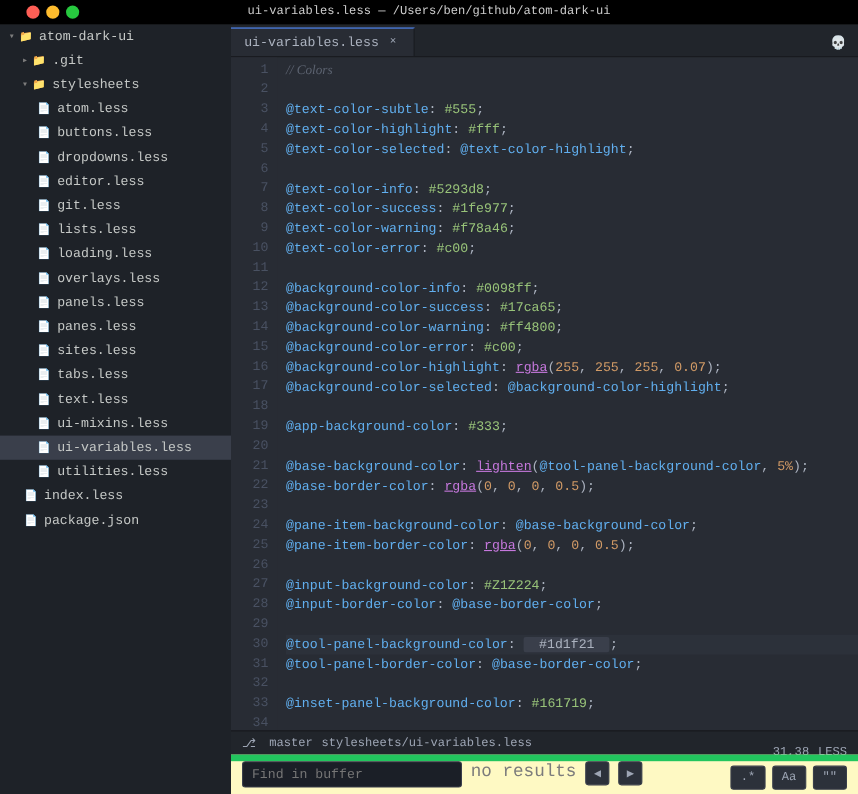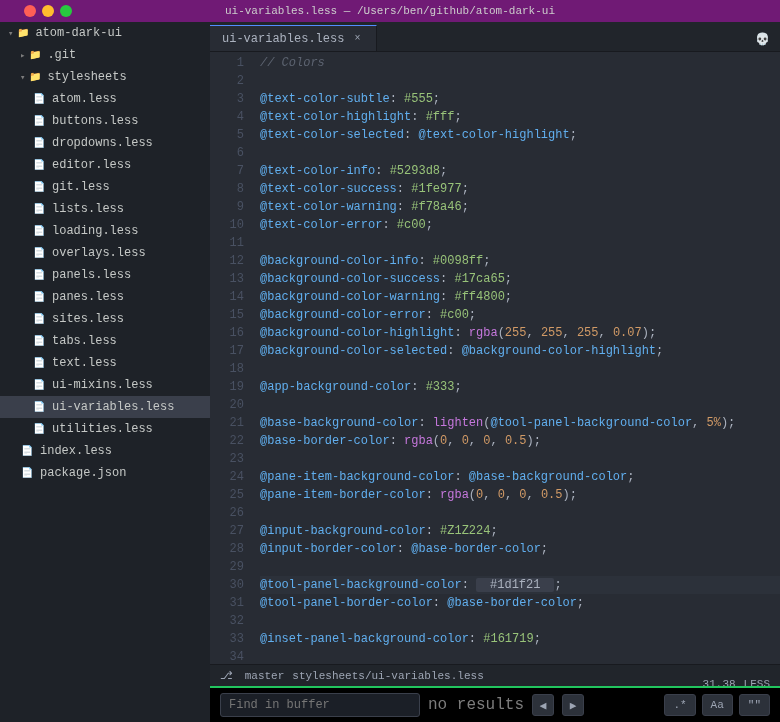--- a/index.html
+++ b/index.html
@@ -9,21 +9,21 @@
       background: #1a1a1a;
       font-family: 'Menlo', 'Monaco', 'Courier New', monospace;
       font-size: 12px;
       overflow: hidden;
       display: flex;
       flex-direction: column;
     }
     
     .title-bar {
       height: 22px;
-      background: #701a75;
+      background: #000000;
       display: flex;
       align-items: center;
       padding: 0 24px;
       position: relative;
       flex-shrink: 0;
     }
     .title-bar-buttons {
       display: flex;
       gap: 6px;
       align-items: center;
@@ -169,48 +169,47 @@
     }
     .code-area::-webkit-scrollbar { height: 6px; width: 6px; }
     .code-area::-webkit-scrollbar-track { background: #21252b; }
     .code-area::-webkit-scrollbar-thumb { background: #3a3f4b; }
     .code-line {
       white-space: pre;
       min-height: 18px;
     }
     .code-line.highlighted { background: #2c313a; }
     
-    .c-comment { color: #5c6370; font-style: italic; }
+    .c-comment { color: #5c6370; font-style: italic; font-family: Liberation Serif, serif; }
     .c-value { color: #98c379; }
     .c-number { color: #d19a66; }
     .c-var { color: #61afef; }
-    .c-fn { color: #c678dd; }
+    .c-fn { color: #c678dd; text-decoration: underline; }
     .c-punct { color: #abb2bf; }
     
     .status-bar {
       height: 22px;
       background: #21252b;
       border-top: 1px solid #181a1f;
       display: flex;
       align-items: center;
       padding: 0 10px;
       color: #9da5b4;
       font-size: 11px;
       flex-shrink: 0;
     }
     .status-left { display: flex; align-items: center; gap: 8px; }
     .status-right { margin-left: auto; display: flex; align-items: center; gap: 8px; margin-top: 16px; }
     .branch-icon { color: #9da5b4; margin-right: 4px; }
     
     .find-bar {
       height: 36px;
-      background: #000000;
-      border-top: 2px solid #22c55e;
-      display: flex;
-      align-items: center;
+      background: #fef9c3;
+      border-top: 6px solid #22c55e;
+      display: flex;
       padding: 0 10px;
       gap: 8px;
       flex-shrink: 0;
     }
     .find-input-wrap {
       display: flex;
       align-items: center;
       background: #1b1f27;
       border: 1px solid #3a3f4b;
       border-radius: 3px;

